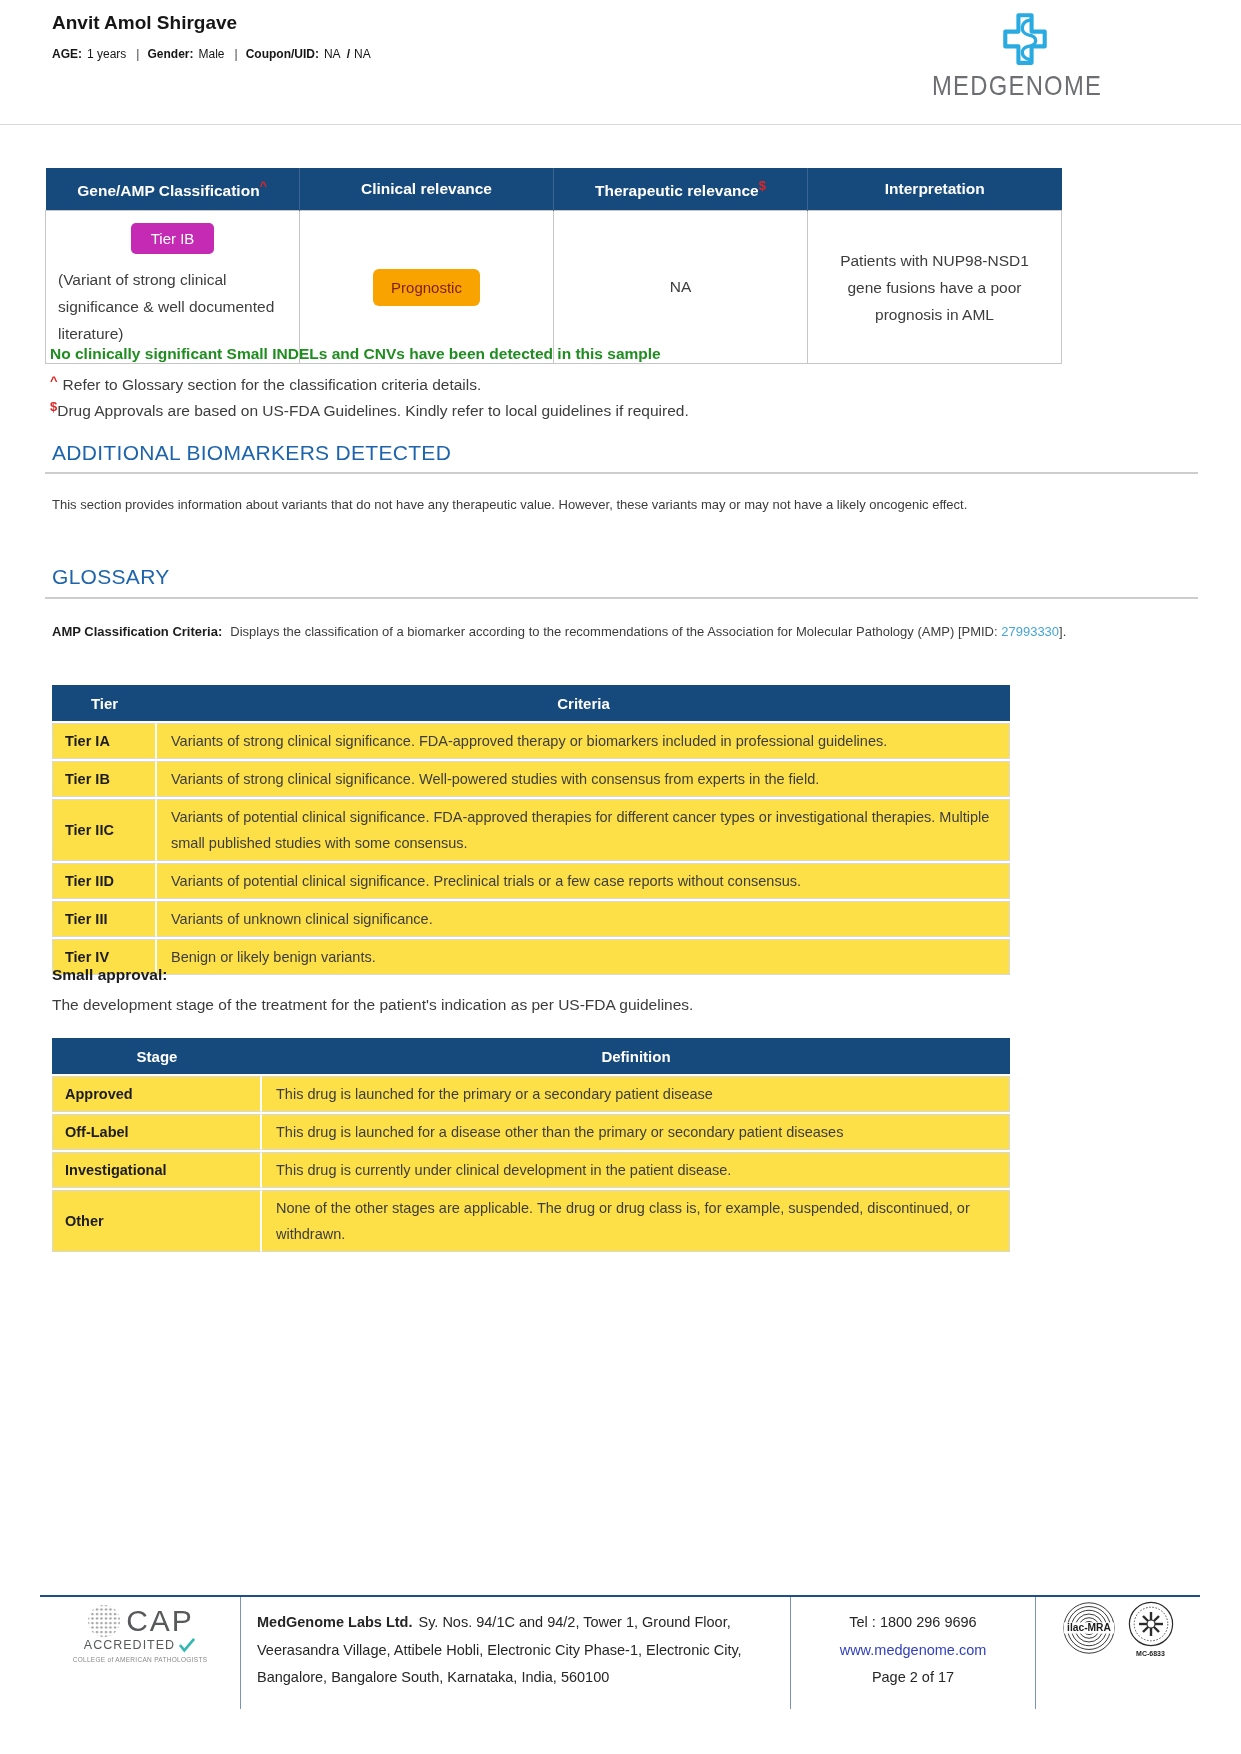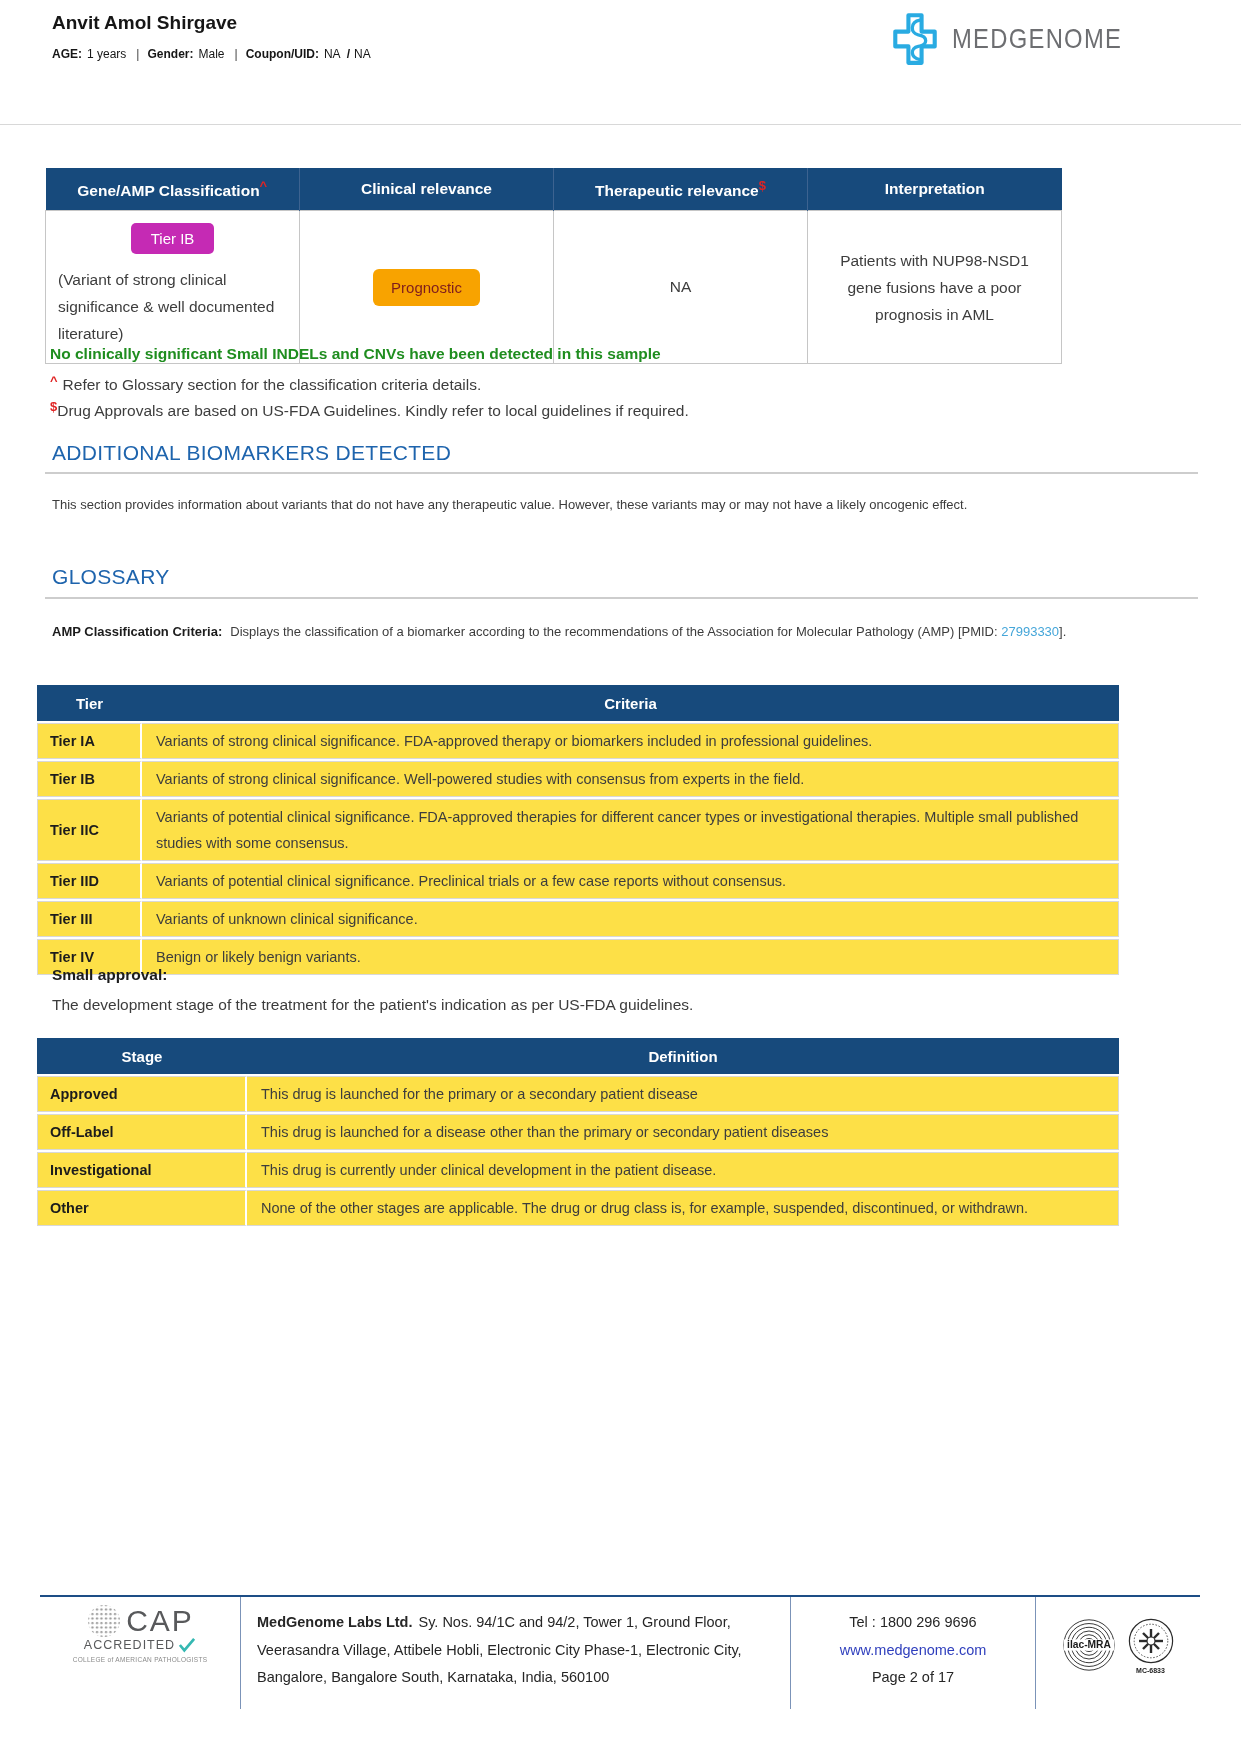--- a/index.html
+++ b/index.html
@@ -9,21 +9,21 @@
   }
 
   
   .header-name { position:absolute; left:52px; top:12px; font-size:19px; font-weight:bold; color:#161616; }
   .header-details { position:absolute; left:52px; top:47px; font-size:12px; color:#161616; }
   .header-details b { margin-right:5px; }
   .header-details .seg { margin-right:2px; }
   .header-details .pipe { margin:0 8px; color:#444; }
   .header-details .slash { margin:0 4px; }
 
-  .logo { position:absolute; left:892px; top:8px; display:flex; align-items:center; }
+  .logo { position:absolute; left:918px; top:8px; display:flex; align-items:center;flex-direction:column; }
   .logo-text { font-size:28px; letter-spacing:1.5px; color:#6d6e71; margin-left:14px;
                transform:scaleX(0.85); transform-origin:left center; white-space:nowrap; }
 
   .hr-top { position:absolute; left:0; top:124px; width:1241px; height:1px; background:#d8d8d8; }
 
   
   .vtable { position:absolute; left:45px; top:168px; width:1017px; border-collapse:collapse; table-layout:fixed; }
   .vtable th { background:#174a7c; color:#fff; font-size:15.5px; font-weight:bold; height:40px;
                text-align:center; vertical-align:middle; border-right:1px solid #3d6390; }
   .vtable th:last-child { border-right:none; }
@@ -44,21 +44,21 @@
   .sup-gap { margin-right:5px; }
 
   
   .section-title { position:absolute; left:52px; font-size:21px; color:#1e64ad; letter-spacing:0.3px; }
   .rule { position:absolute; left:45px; width:1153px; height:2px; background:#cdcdcd; }
   .para { position:absolute; left:52px; width:1105px; font-size:13px; line-height:30px; color:#3c3c3c; }
   .amp-label { font-weight:bold; color:#1c1c1c; margin-right:8px; }
   .link { color:#45a6d9; text-decoration:none; }
 
   
-  .gtable { position:absolute; left:37px; width:1082px; border-collapse:separate; border-spacing:0 2px; table-layout:fixed; }
+  .gtable { position:absolute; left:52px; width:958px; border-collapse:separate; border-spacing:0 2px; table-layout:fixed; }
   .gtable th { background:#174a7c; color:#fff; font-size:15px; font-weight:bold; height:34px; text-align:center; vertical-align:middle; }
   .gtable td { background:#fde047; border-top:1px solid #d8d8d8; border-bottom:1px solid #d8d8d8;
                font-size:14.5px; padding:4px 12px; line-height:26px; vertical-align:middle; }
   .gtable td:first-child { border-left:1px solid #d8d8d8; border-right:2px solid #fff; }
   .gtable td:last-child { border-right:1px solid #d8d8d8; padding-left:14px; }
   .keycol { font-weight:bold; color:#1c1c1c; }
   .tier-w { width:103px; }
   .stage-w { width:208px; }
 
   .drug-title { position:absolute; left:52px; top:966px; font-size:15.5px; font-weight:bold; color:#1c1c1c; }
@@ -72,21 +72,21 @@
   .fcell-cap { width:201px; display:flex; flex-direction:column; align-items:center; padding-top:6px; }
   .cap-row { display:flex; align-items:center; gap:4px; }
   .cap-text { font-size:30px; color:#58595b; letter-spacing:2px; }
   .cap-row2 { display:flex; align-items:center; gap:3px; margin-top:-2px; }
   .cap-accredited { font-size:12.5px; letter-spacing:1px; color:#58595b; }
   .cap-college { font-size:6.5px; color:#8a8a8a; margin-top:3px; letter-spacing:0.3px; }
   .fcell-addr { width:550px; padding:12px 0 0 16px; font-size:14.5px; line-height:27.5px; color:#262626; }
   .lab-name { font-weight:bold; margin-right:6px; }
   .fcell-contact { width:245px; text-align:center; padding-top:12px; font-size:14.5px; line-height:27.5px; color:#262626; }
   .site-link { color:#2f3fbd; text-decoration:none; }
-  .fcell-seals { width:163px; display:flex; align-items:flex-start; justify-content:center; gap:10px; padding-top:20px; }
+  .fcell-seals { width:163px; display:flex; align-items:flex-start; justify-content:center; gap:10px; padding-top:3px; }
   .seal-wrap { display:flex; flex-direction:column; align-items:center; }
   .seal-code { font-size:7px; font-weight:bold; color:#222; margin-top:2px; }
 </style>
 </head>
 <body>
 
 <div class="page">
 
   <div class="header-name">Anvit Amol Shirgave</div>
   <div class="header-details">

